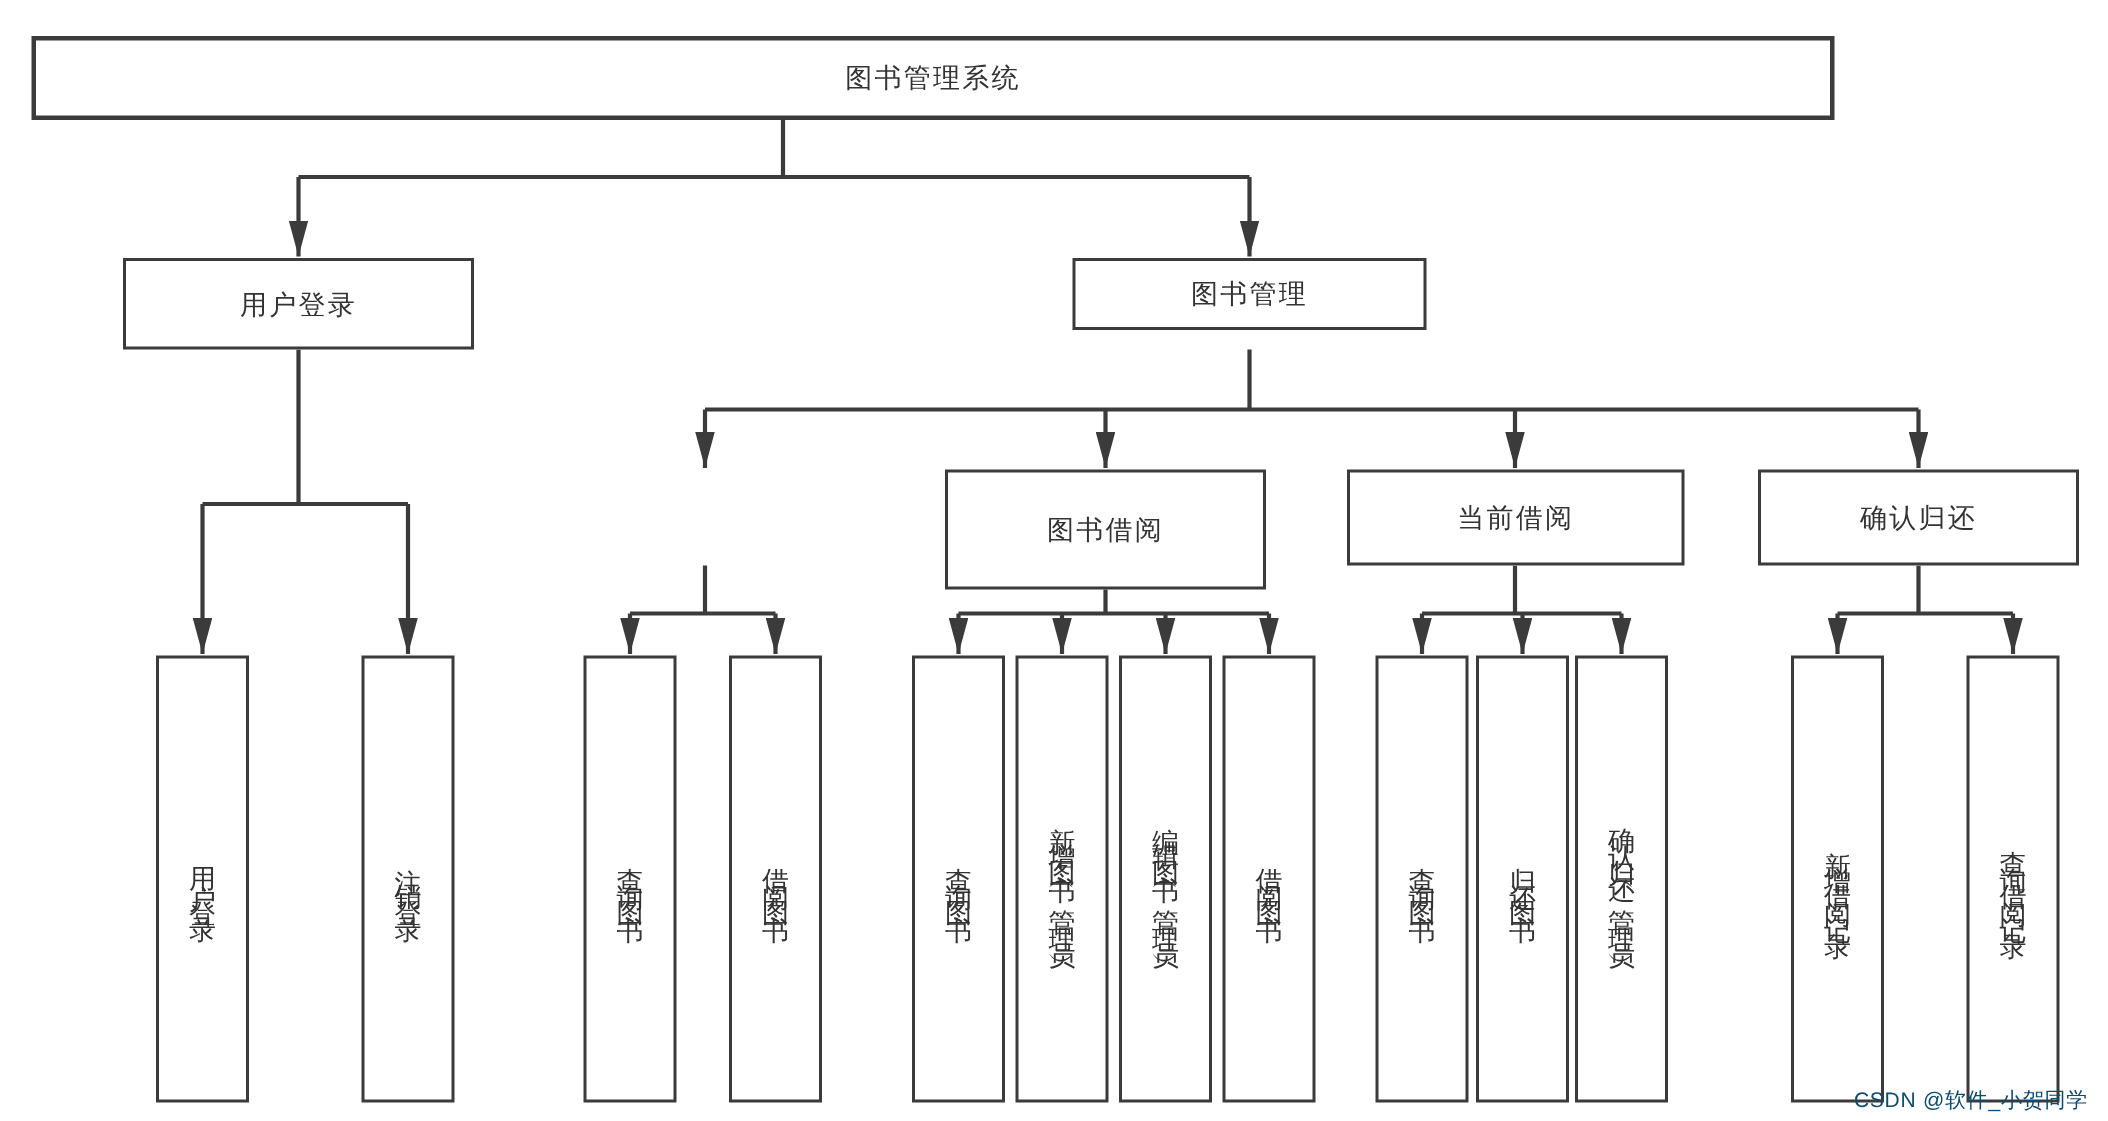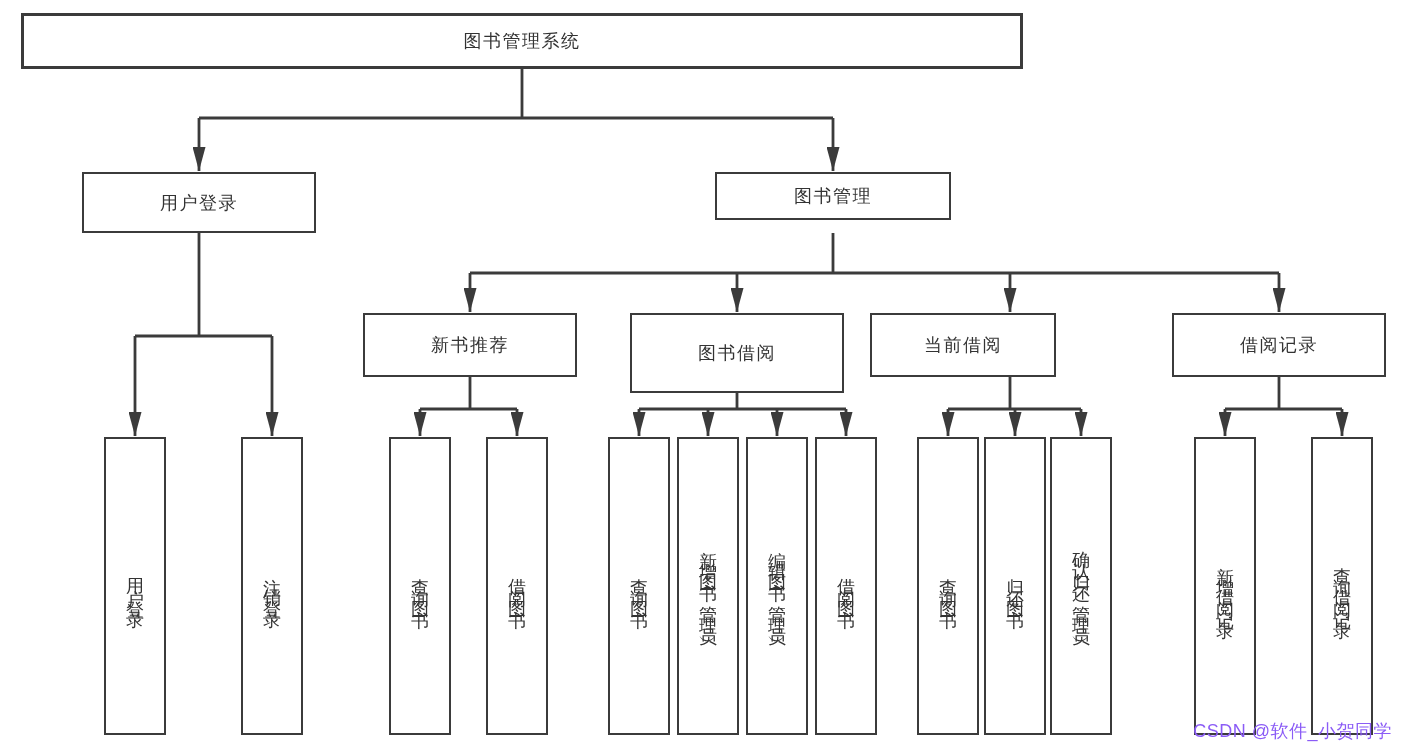--- a/index.html
+++ b/index.html
@@ -14,21 +14,21 @@
     z-index:2;
   }
   .box--root{border-width:3px;}
   .h{font-size:18px;letter-spacing:1.5px;white-space:nowrap;}
   .v{
     writing-mode:vertical-rl;text-orientation:mixed;
     font-size:18px;letter-spacing:11px;line-height:1;
   }
   .watermark{
     position:absolute;right:13px;bottom:4px;z-index:5;
-    color:#8b5cf6;font-size:18px;letter-spacing:0.5px;white-space:nowrap;
+    color:#0c4a6e;font-size:14px;letter-spacing:0.5px;white-space:nowrap;
   }
 </style>
 </head>
 <body>
 
 <div class="stage">
 
   <svg class="conn" width="1405" height="747" viewBox="0 0 1405 747">
     <defs>
       <marker id="arrow" viewBox="0 0 24 13" refX="24" refY="6.5" markerWidth="24" markerHeight="13" markerUnits="userSpaceOnUse" orient="auto">
@@ -60,29 +60,28 @@
       <path d="M777,409 V436" marker-end="url(#arrow)"></path>
       <path d="M846,409 V436" marker-end="url(#arrow)"></path>
       <path d="M948,409 V436" marker-end="url(#arrow)"></path>
       <path d="M1015,409 V436" marker-end="url(#arrow)"></path>
       <path d="M1081,409 V436" marker-end="url(#arrow)"></path>
       <path d="M1225,409 V436" marker-end="url(#arrow)"></path>
       <path d="M1342,409 V436" marker-end="url(#arrow)"></path>
     </g>
   </svg>
 
-  <div class="box box--root h" style="left:21px;top:13px;width:1002px;height:56px">图书管理系统</div>
+  <div class="box box--root h" style="left:21px;top:24px;width:1202px;height:56px">图书管理系统</div>
 
   <div class="box h" style="left:82px;top:172px;width:234px;height:61px">用户登录</div>
   <div class="box h" style="left:715px;top:172px;width:236px;height:48px">图书管理</div>
 
-  <div class="box h" style="left:363px;top:313px;width:214px;height:64px">新书推荐</div>
   <div class="box h" style="left:630px;top:313px;width:214px;height:80px">图书借阅</div>
-  <div class="box h" style="left:870px;top:313px;width:186px;height:64px">当前借阅</div>
-  <div class="box h" style="left:1172px;top:313px;width:214px;height:64px">借阅记录</div>
+  <div class="box h" style="left:898px;top:313px;width:225px;height:64px">当前借阅</div>
+  <div class="box h" style="left:1172px;top:313px;width:214px;height:64px">确认归还</div>
 
   <div class="box v" style="left:104px;top:437px;width:62px;height:298px">用户登录</div>
   <div class="box v" style="left:241px;top:437px;width:62px;height:298px">注销登录</div>
 
   <div class="box v" style="left:389px;top:437px;width:62px;height:298px">查询图书</div>
   <div class="box v" style="left:486px;top:437px;width:62px;height:298px">借阅图书</div>
 
   <div class="box v" style="left:608px;top:437px;width:62px;height:298px">查询图书</div>
   <div class="box v" style="left:677px;top:437px;width:62px;height:298px">新增图书（管理员）</div>
   <div class="box v" style="left:746px;top:437px;width:62px;height:298px">编辑图书（管理员）</div>

